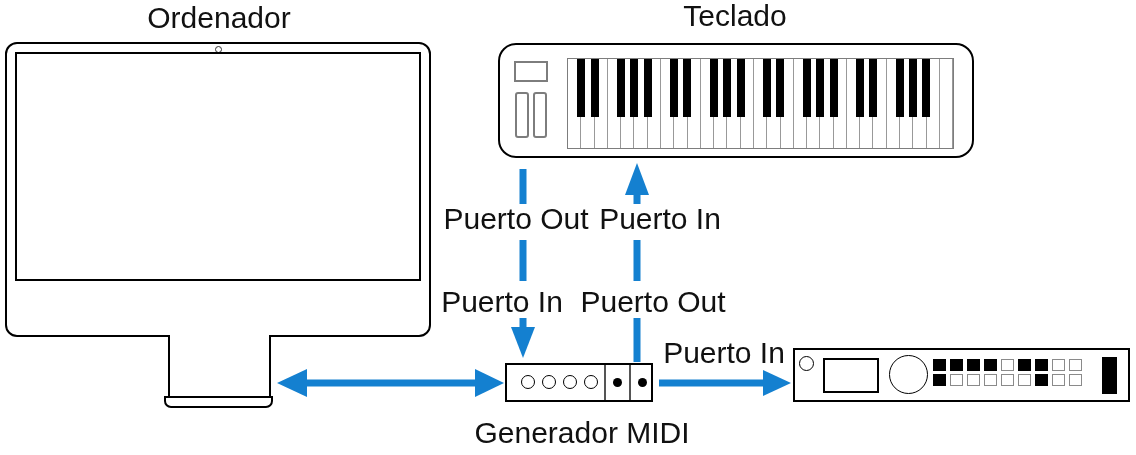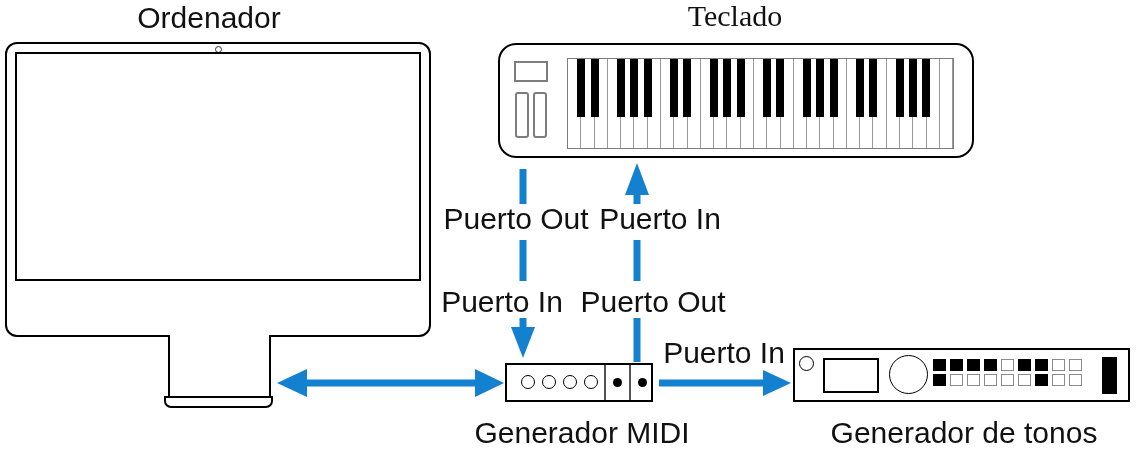--- a/index.html
+++ b/index.html
@@ -63,24 +63,23 @@
   
   svg.arrows { position:absolute; left:0; top:0; pointer-events:none; }
   .aline { stroke:var(--arrow); stroke-width:7; fill:none; }
   .ahead { fill:var(--arrow); stroke:none; }
 </style>
 </head>
 <body>
 
 <div class="canvas">
 
-  <div class="dev-label" style="left:209px; top:2px;">Ordenador</div>
-  <div class="dev-label" style="left:735px; top:0px;font-family:Liberation Serif, serif;">Teclado</div>
+  <div class="dev-label" style="left:219px; top:2px;">Ordenador</div>
+  <div class="dev-label" style="left:735px; top:0px;">Teclado</div>
   <div class="dev-label" style="left:582px; top:417px;">Generador MIDI</div>
-  <div class="dev-label" style="left:964px; top:417px;">Generador de tonos</div>
 
   <div class="port-label" style="left:516px; top:203px;">Puerto Out</div>
   <div class="port-label" style="left:660px; top:203px;">Puerto In</div>
   <div class="port-label" style="left:502px; top:286px;">Puerto In</div>
   <div class="port-label" style="left:653px; top:286px;">Puerto Out</div>
   <div class="port-label" style="left:724px; top:337px;">Puerto In</div>
 
   <div class="abs monitor">
     <div class="camera"></div>
     <div class="screen"></div>

